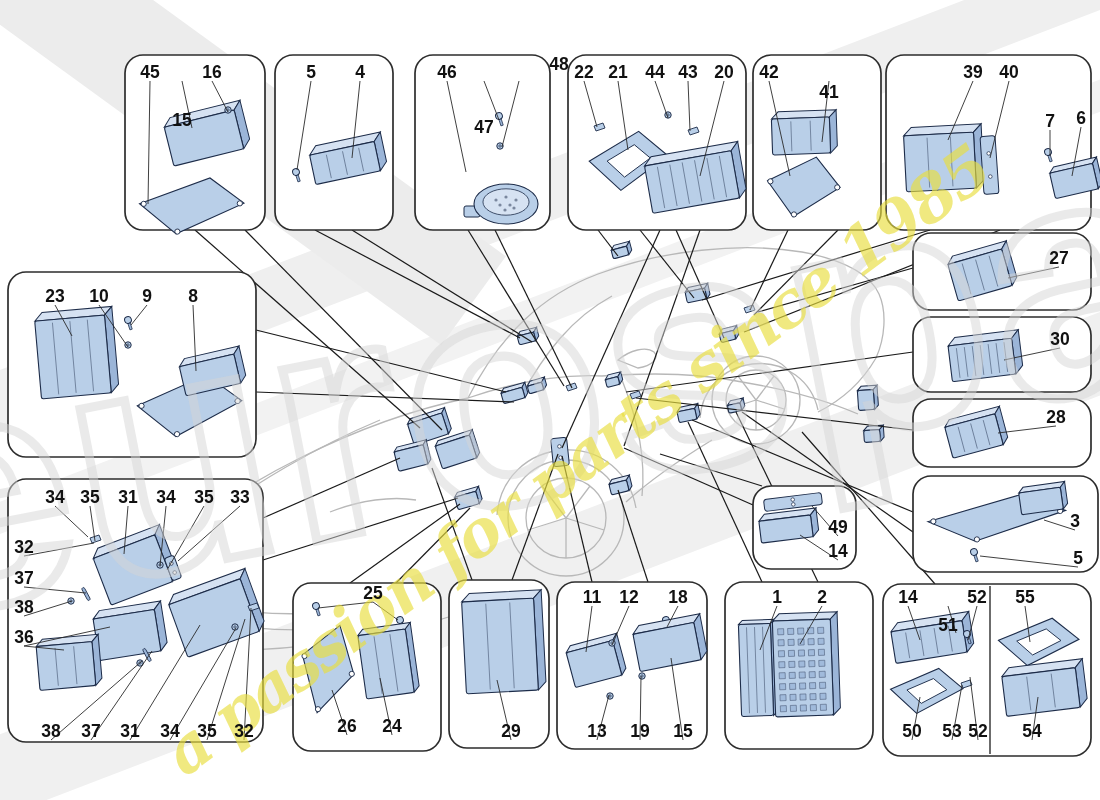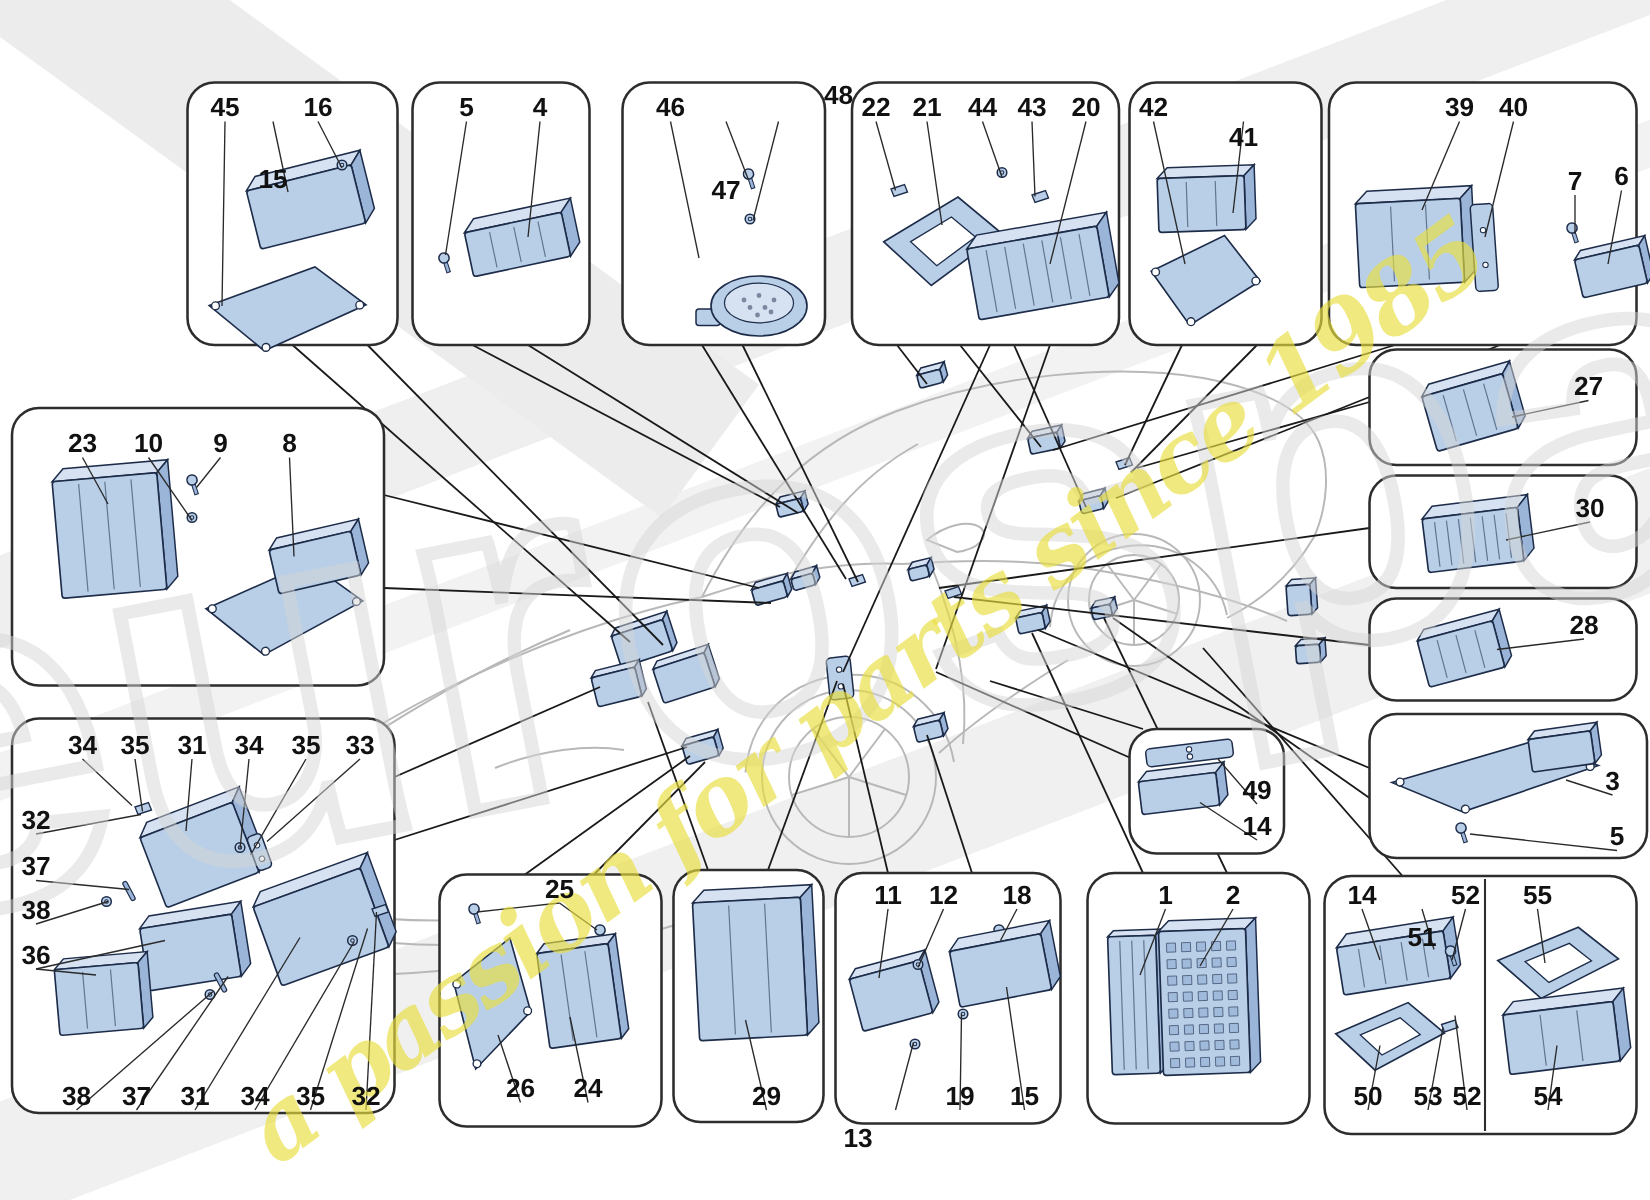--- a/index.html
+++ b/index.html
@@ -667,21 +667,21 @@
       <div class="num" style="left: 170px; top: 731px;">34</div>
       <div class="num" style="left: 207px; top: 731px;">35</div>
       <div class="num" style="left: 244px; top: 731px;">32</div>
       <div class="num" style="left: 373px; top: 593px;">25</div>
       <div class="num" style="left: 347px; top: 726px;">26</div>
       <div class="num" style="left: 392px; top: 726px;">24</div>
       <div class="num" style="left: 511px; top: 731px;">29</div>
       <div class="num" style="left: 592px; top: 597px;">11</div>
       <div class="num" style="left: 629px; top: 597px;">12</div>
       <div class="num" style="left: 678px; top: 597px;">18</div>
-      <div class="num" style="left: 572px; top: 731px; margin-top: 28px;">13</div>
+      <div class="num" style="left: 597px; top: 731px;">13</div>
       <div class="num" style="left: 640px; top: 731px;">19</div>
       <div class="num" style="left: 683px; top: 731px;">15</div>
       <div class="num" style="left: 777px; top: 597px;">1</div>
       <div class="num" style="left: 822px; top: 597px;">2</div>
       <div class="num" style="left: 908px; top: 597px;">14</div>
       <div class="num" style="left: 948px; top: 625px;">51</div>
       <div class="num" style="left: 977px; top: 597px;">52</div>
       <div class="num" style="left: 1025px; top: 597px;">55</div>
       <div class="num" style="left: 912px; top: 731px;">50</div>
       <div class="num" style="left: 952px; top: 731px;">53</div>

